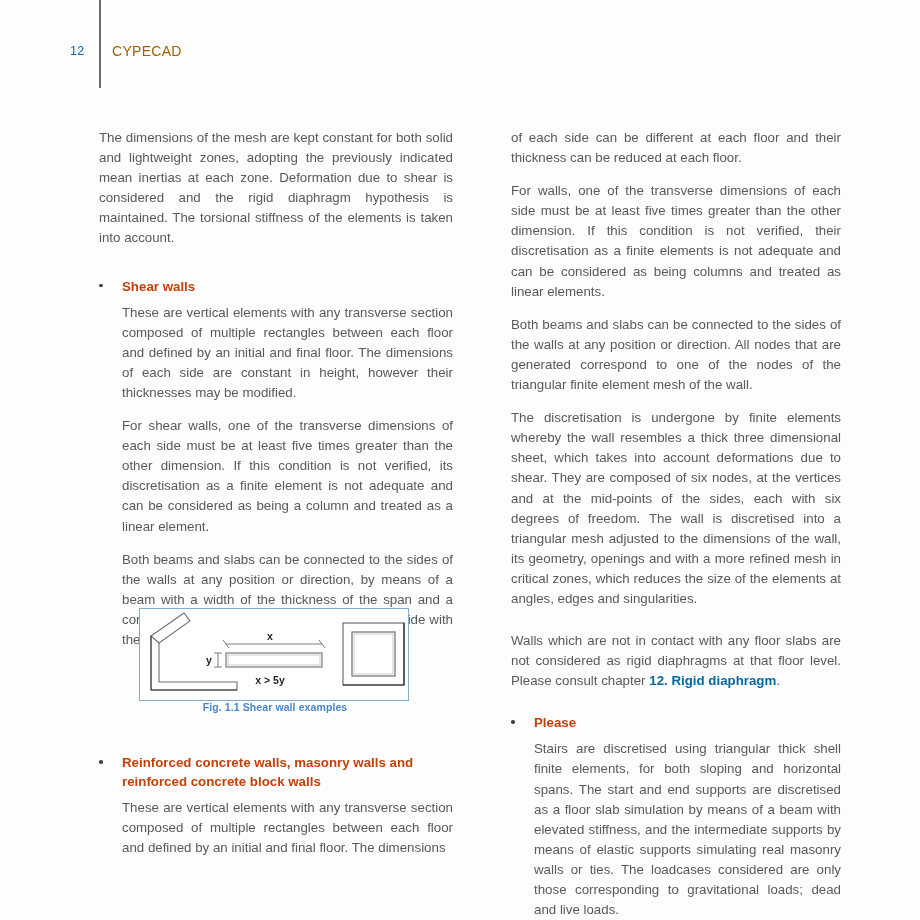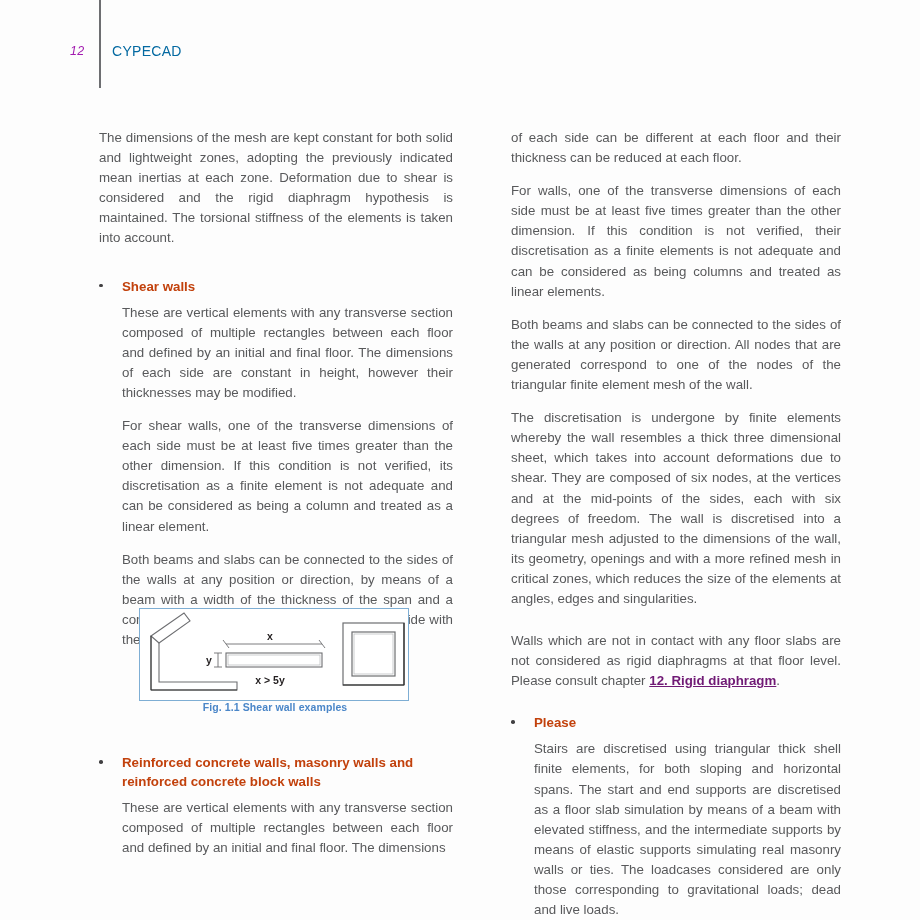--- a/index.html
+++ b/index.html
@@ -36,30 +36,29 @@
     top: 0;
     width: 2px;
     height: 88px;
     background: #6d6e71;
   }
   .runhead-pageno {
     position: absolute;
     left: 70px;
     top: 44px;
     font-size: 12.5px;
-    color: #a21caf;
+    color: #0369a1;
     letter-spacing: .2px;
-    font-style: italic;
   }
   .runhead-title {
     position: absolute;
     left: 112px;
     top: 43px;
     font-size: 14px;
-    color: #0369a1;
+    color: #a16207;
     letter-spacing: .3px;
   }
 
   
   .col {
     position: absolute;
     top: 128px;
     width: 354px;
     font-size: 13.3px;
     line-height: 20.1px;
@@ -100,21 +99,21 @@
     text-align: left;
   }
   .indent {
     padding-left: 23px;
   }
   .indent p.para { text-align: justify; }
 
   .spacer-sm { height: 9px; }
   .spacer-md { height: 15px; }
 
-  strong.inline-bold { font-weight: bold; color: #701a75; text-decoration: underline; }
+  strong.inline-bold { font-weight: bold; color: #0369a1; }
 
   
   .figure {
     position: absolute;
     left: 139px;
     top: 608px;
     width: 272px;
   }
   .figure-frame {
     width: 270px;

